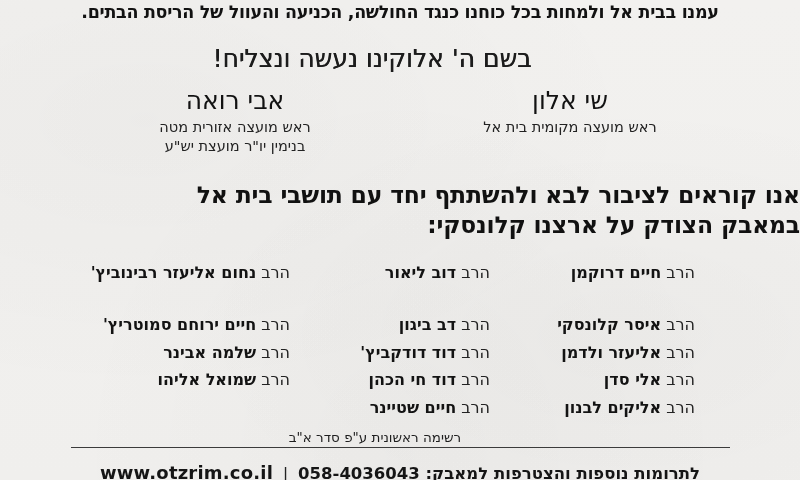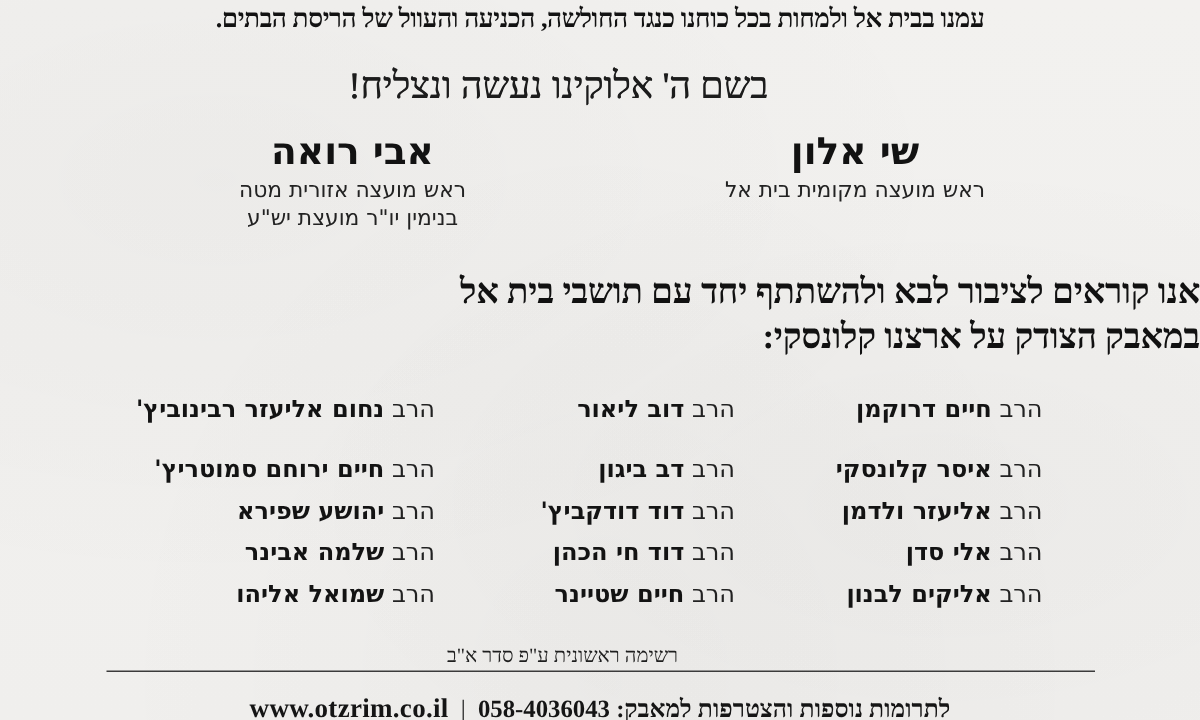--- a/index.html
+++ b/index.html
@@ -10,49 +10,49 @@
   }
   .poster{
     position:relative;width:800px;height:480px;overflow:hidden;
     background-color:#f1f0ee;
     background-image:
       radial-gradient(ellipse at 18% 25%, rgba(0,0,0,0.022), transparent 55%),
       radial-gradient(ellipse at 78% 70%, rgba(0,0,0,0.025), transparent 50%),
       radial-gradient(ellipse at 50% 95%, rgba(0,0,0,0.02), transparent 60%),
       linear-gradient(180deg,#f2f1ef 0%,#f0efed 100%);
   }
-  .center{left:0;right:0;text-align:center;font-family:Liberation Serif, serif;}
+  .center{left:0;right:0;text-align:center;}
   .abs{position:absolute;white-space:nowrap;}
 
   .intro-line{
     top:2px;font-size:17.5px;font-weight:700;letter-spacing:-0.3px;color:#121212;
   }
   .slogan{
     top:44px;font-size:25px;font-weight:500;color:#1c1c1c;
     transform:translateX(-28px); 
     text-shadow:0.35px 0 0 currentColor;
   }
   .sig-block{position:absolute;top:88px;width:280px;text-align:center;}
   .sig-right{left:430px;}
   .sig-left{left:95px;}
-  .sig-name{font-size:25px;font-weight:700;color:#121212;line-height:26px;}
+  .sig-name{font-size:25px;font-weight:400;color:#121212;line-height:26px;}
   .sig-title{font-size:14.5px;color:#222;line-height:18.5px;margin-top:4px;}
   .sig-title + .sig-title{margin-top:0;}
 
   .call{
     top:180px;font-size:23.5px;font-weight:700;color:#111;line-height:30px;letter-spacing:-0.2px;text-align:right;
   }
 
   .rabbis{
     position:absolute;top:263px;right:105px;
     display:grid;grid-template-columns:205px 200px 255px;
   }
   .rabbi-col{display:flex;flex-direction:column;align-items:flex-start;}
   .rabbi{font-size:16px;line-height:27.5px;white-space:nowrap;color:#222;width:100%;text-align:right;}
-  .rabbi.head{line-height:20px;margin-bottom:16px;}
+  .rabbi.head{line-height:20px;margin-bottom:28px;}
   .rabbi .nm{font-weight:700;color:#131313;}
 
   .footnote{
     top:429px;font-size:13.5px;color:#1e1e1e;transform:translateX(-25px);
   }
   .divider{
     position:absolute;top:447px;left:71px;width:659px;height:0;
     border:none;border-top:1.2px solid #3b3b3b;margin:0;
   }
   .contact{
@@ -101,21 +101,20 @@
       <div class="rabbi head"><span class="pfx">הרב</span> <span class="nm">דוב ליאור</span></div>
       <div class="rabbi"><span class="pfx">הרב</span> <span class="nm">דב ביגון</span></div>
       <div class="rabbi"><span class="pfx">הרב</span> <span class="nm">דוד דודקביץ'</span></div>
       <div class="rabbi"><span class="pfx">הרב</span> <span class="nm">דוד חי הכהן</span></div>
       <div class="rabbi"><span class="pfx">הרב</span> <span class="nm">חיים שטיינר</span></div>
     </div>
 
     <div class="rabbi-col">
       <div class="rabbi head"><span class="pfx">הרב</span> <span class="nm">נחום אליעזר רבינוביץ'</span></div>
       <div class="rabbi"><span class="pfx">הרב</span> <span class="nm">חיים ירוחם סמוטריץ'</span></div>
-      <div class="rabbi"><span class="pfx">הרב</span> <span class="nm">יהושע שפירא</span></div>
       <div class="rabbi"><span class="pfx">הרב</span> <span class="nm">שלמה אבינר</span></div>
       <div class="rabbi"><span class="pfx">הרב</span> <span class="nm">שמואל אליהו</span></div>
     </div>
 
   </div>
 
   <div class="abs center footnote">רשימה ראשונית ע"פ סדר א"ב</div>
 
   <hr class="divider">
 

